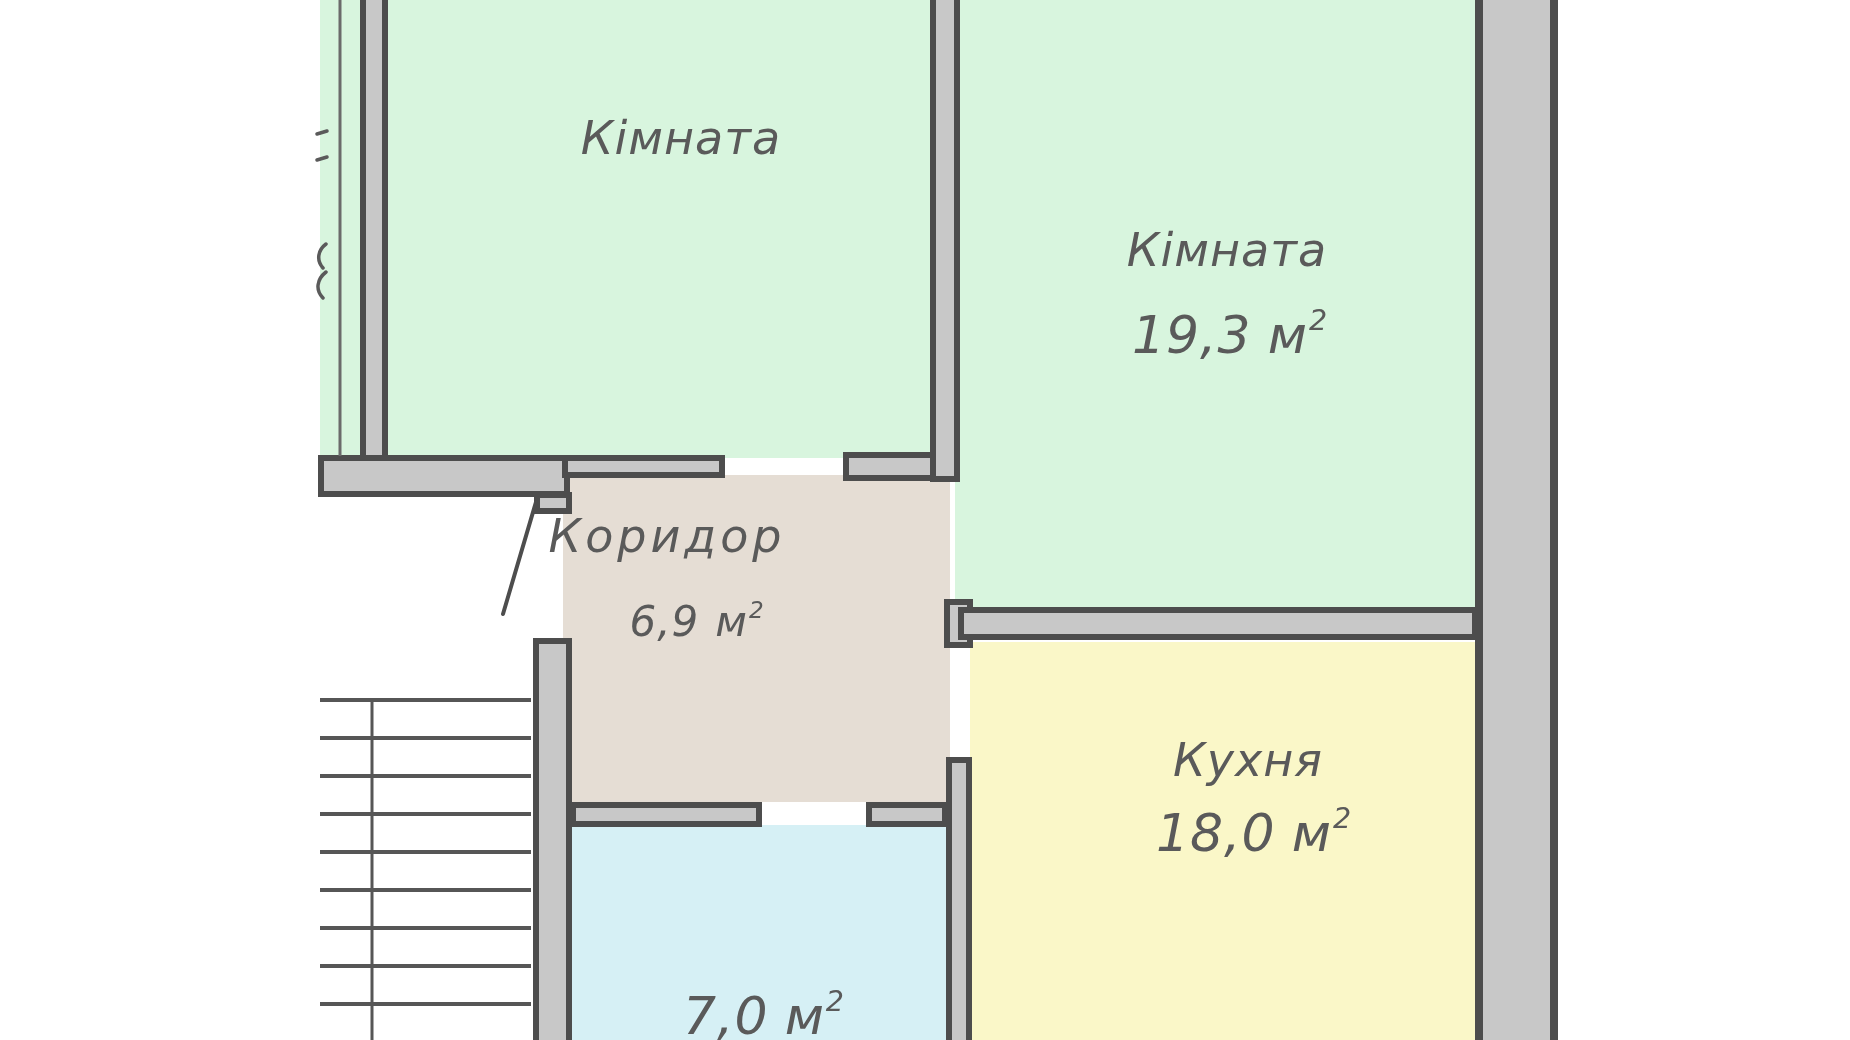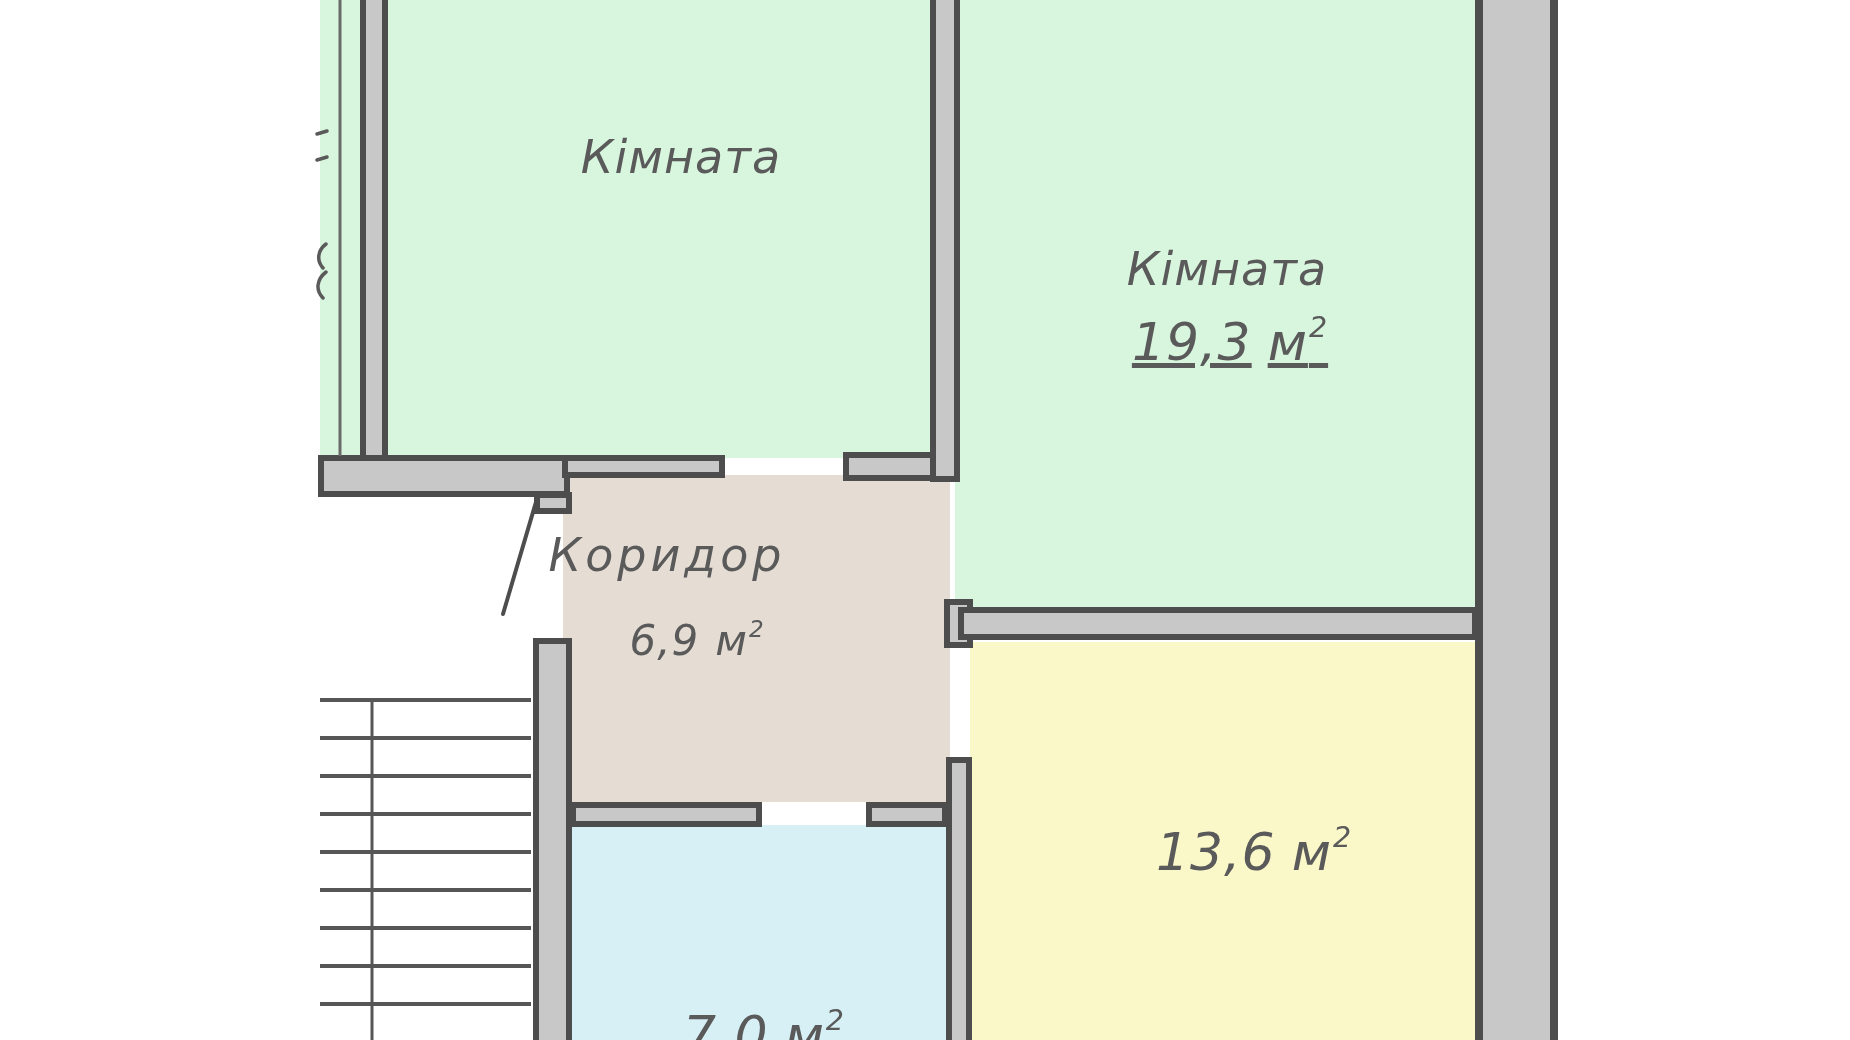--- a/index.html
+++ b/index.html
@@ -25,21 +25,20 @@
   .window-line{stroke:#6a6a6a;stroke-width:3;}
   .fragment{stroke:#5a5a5a;stroke-width:3.5;fill:none;stroke-linecap:round;}
   .rlabel{
     position:absolute;
     transform:translate(-50%,-50%);
     color:var(--label-text,#5a5a5a);
     font-style:italic;
     white-space:nowrap;
     z-index:40;
     letter-spacing:1px;
-    margin-top:19px;
   }
   .rlabel .nm{display:block;}
   .nm-lg{font-size:46px;}
   .nm-md{font-size:46px;letter-spacing:4px;}
   .ar-lg{font-size:52px;}
   .ar-md{font-size:42px;}
   .rlabel .unit{margin-left:16px;}
   .rlabel sup{font-size:0.55em;position:relative;top:-0.15em;margin-left:1px;}
 </style>
 </head>
@@ -89,32 +88,35 @@
     </g>
   </svg>
 
   <div class="rlabel" style="left:681px;top:138px;">
     <span class="nm nm-lg">Кімната</span>
   </div>
 
   <div class="rlabel" style="left:1227px;top:250px;">
     <span class="nm nm-lg">Кімната</span>
   </div>
-  <div class="rlabel ar-lg" style="left:1230px;top:323px;text-decoration:underline;">
+  <div class="rlabel ar-lg" style="left:1230px;top:335px;">
     <span>19,3</span><span class="unit">м</span><sup>2</sup>
   </div>
 
   <div class="rlabel" style="left:667px;top:536px;">
     <span class="nm nm-md">Коридор</span>
   </div>
   <div class="rlabel ar-md" style="left:697px;top:621px;">
     <span>6,9</span><span class="unit">м</span><sup>2</sup>
   </div>
 
   <div class="rlabel ar-lg" style="left:764px;top:1016px;">
     <span>7,0</span><span class="unit">м</span><sup>2</sup>
   </div>
 
+  <div class="rlabel" style="left:1248px;top:760px;">
+    <span class="nm nm-lg">Кухня</span>
+  </div>
   <div class="rlabel ar-lg" style="left:1254px;top:833px;">
-    <span>13,6</span><span class="unit">м</span><sup>2</sup>
+    <span>18,0</span><span class="unit">м</span><sup>2</sup>
   </div>
 
 </div>
 
 </body></html>

